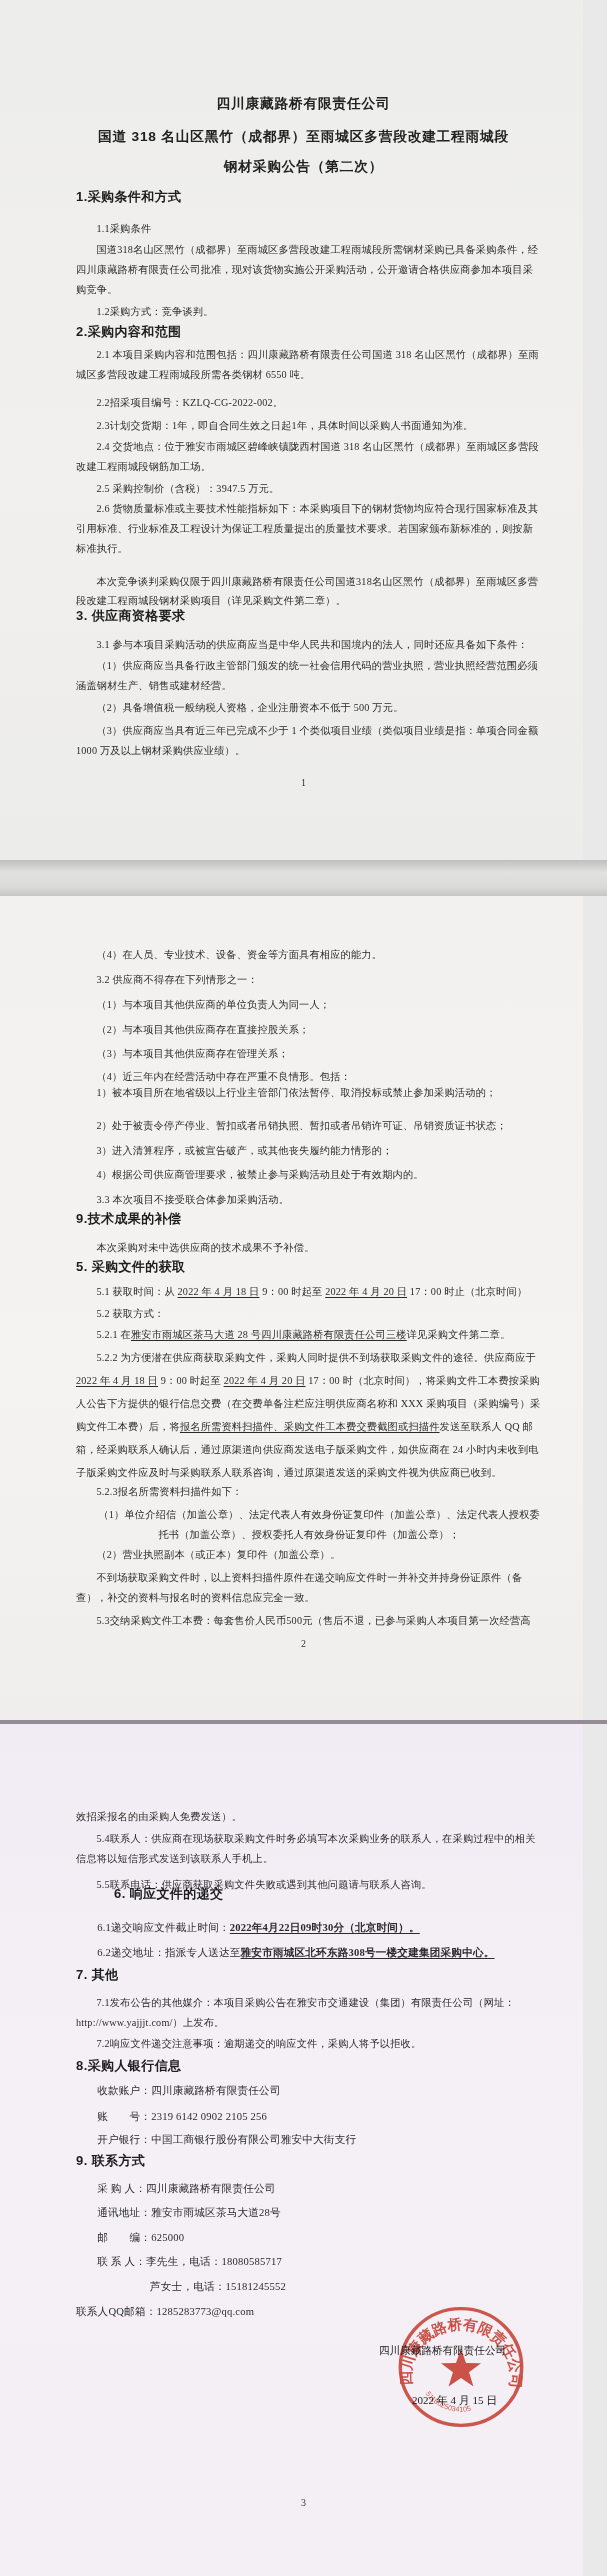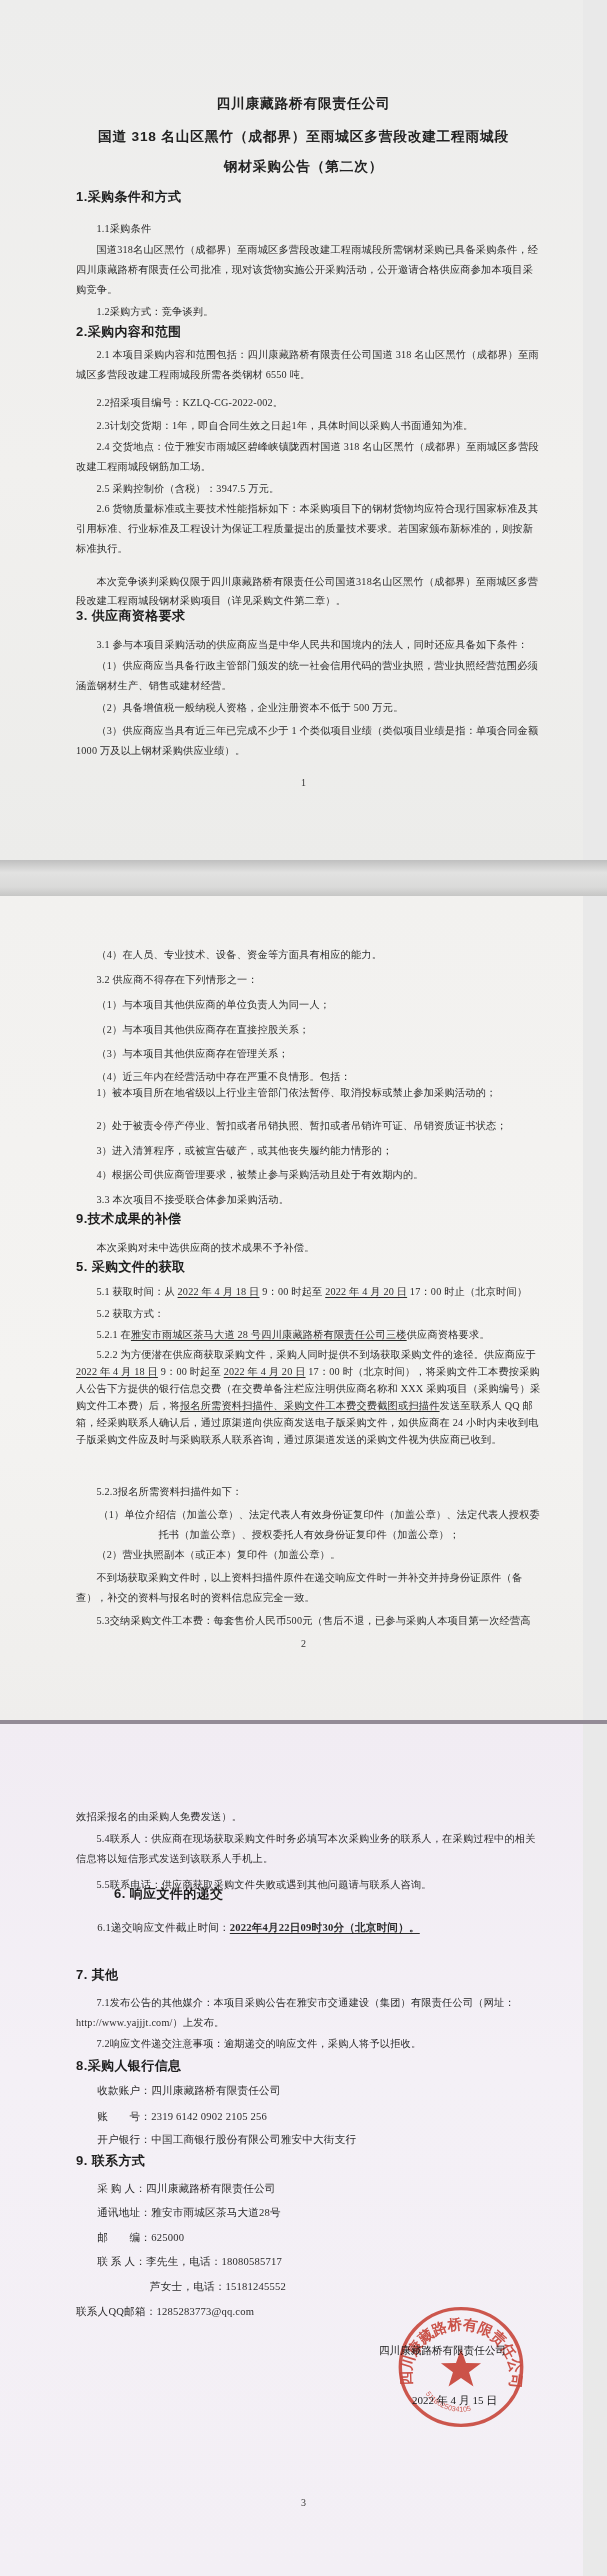--- a/index.html
+++ b/index.html
@@ -82,23 +82,23 @@
     <div class="blk heading" style="top:313px;">9.技术成果的补偿</div>
     <div class="blk ind" style="top:342px;">本次采购对未中选供应商的技术成果不予补偿。</div>
 
     <div class="blk heading" style="top:361px;">5. 采购文件的获取</div>
 
     <div class="blk ind" style="top:386px;">
       <span>5.1 获取时间：从 </span><span class="ul">2022 年 4 月 18 日</span><span> 9：00 时起至 </span><span class="ul">2022 年 4 月 20 日</span><span> 17：00 时止（北京时间）</span>
     </div>
     <div class="blk ind" style="top:408px;">5.2 获取方式：</div>
     <div class="blk ind" style="top:429px;">
-      <span>5.2.1 在</span><span class="ul">雅安市雨城区茶马大道 28 号四川康藏路桥有限责任公司三楼</span><span>供应商资格要求。</span>
+      <span>5.2.1 在</span><span class="ul">雅安市雨城区茶马大道 28 号四川康藏路桥有限责任公司三楼</span><span>详见采购文件第二章。</span>
     </div>
-    <div class="blk ind" style="top:450px;line-height:17px;">
+    <div class="blk ind" style="top:450px;line-height:23px;">
       <span>5.2.2 为方便潜在供应商获取采购文件，采购人同时提供不到场获取采购文件的途径。供应商应于 </span><span class="ul">2022 年 4 月 18 日</span><span> 9：00 时起至 </span><span class="ul">2022 年 4 月  20 日</span><span> 17：00 时（北京时间），将采购文件工本费按采购人公告下方提供的银行信息交费（在交费单备注栏应注明供应商名称和 XXX 采购项目（采购编号）采购文件工本费）后，将</span><span class="ul">报名所需资料扫描件、采购文件工本费交费截图或扫描件</span><span>发送至联系人 QQ 邮箱，经采购联系人确认后，通过原渠道向供应商发送电子版采购文件，如供应商在 24 小时内未收到电子版采购文件应及时与采购联系人联系咨询，通过原渠道发送的采购文件视为供应商已收到。</span>
     </div>
     <div class="blk ind" style="top:586px;">5.2.3报名所需资料扫描件如下：</div>
     <div class="blk ind" style="top:609px;text-align:center;">（1）单位介绍信（加盖公章）、法定代表人有效身份证复印件（加盖公章）、法定代表人授权委托书（加盖公章）、授权委托人有效身份证复印件（加盖公章）；</div>
     <div class="blk ind" style="top:649px;">（2）营业执照副本（或正本）复印件（加盖公章）。</div>
     <div class="blk ind" style="top:672px;">不到场获取采购文件时，以上资料扫描件原件在递交响应文件时一并补交并持身份证原件（备查），补交的资料与报名时的资料信息应完全一致。</div>
     <div class="blk ind" style="top:715px;">5.3交纳采购文件工本费：每套售价人民币500元（售后不退，已参与采购人本项目第一次经营高</div>
 
     <div class="pageno" style="top:742px;">2</div>
   </div>
@@ -106,20 +106,23 @@
   <div id="page-gap-2"></div>
 
   <div class="page" id="page-3">
     <div class="blk" style="top:83px;">效招采报名的由采购人免费发送）。</div>
     <div class="blk ind" style="top:105px;">5.4联系人：供应商在现场获取采购文件时务必填写本次采购业务的联系人，在采购过程中的相关信息将以短信形式发送到该联系人手机上。</div>
     <div class="blk ind" style="top:151px;">5.5联系电话：供应商获取采购文件失败或遇到其他问题请与联系人咨询。</div>
 
     <div class="blk heading" style="top:160px;margin-left:38px;">6. 响应文件的递交</div>
     <div class="blk ind" style="top:194px;font-size:10.6px;">
       <span>6.1递交响应文件截止时间：</span><span class="bu">2022年4月22日09时30分（北京时间）。</span>
+    </div>
+    <div class="blk ind" style="top:219px;font-size:10.6px;">
+      <span>6.2递交地址：指派专人送达至</span><span class="bu">雅安市雨城区北环东路308号一楼交建集团采购中心。</span>
     </div>
 
     <div class="blk heading" style="top:241px;">7. 其他</div>
     <div class="blk ind" style="top:269px;">7.1发布公告的其他媒介：本项目采购公告在雅安市交通建设（集团）有限责任公司（网址：http://www.yajjjt.com/）上发布。</div>
     <div class="blk ind" style="top:310px;">7.2响应文件递交注意事项：逾期递交的响应文件，采购人将予以拒收。</div>
 
     <div class="blk heading" style="top:332px;">8.采购人银行信息</div>
     <div class="blk ind contact" style="top:357px;">收款账户：四川康藏路桥有限责任公司</div>
     <div class="blk ind contact" style="top:383px;">账　　号：2319 6142 0902 2105 256</div>
     <div class="blk ind contact" style="top:406px;">开户银行：中国工商银行股份有限公司雅安中大街支行</div>

